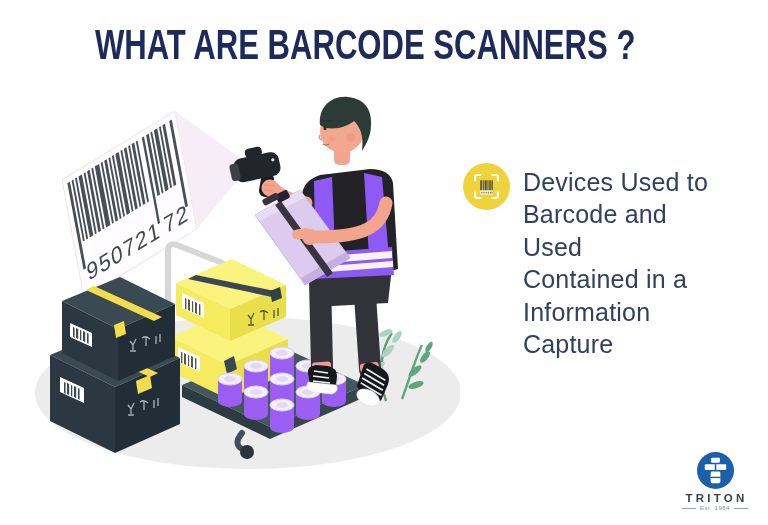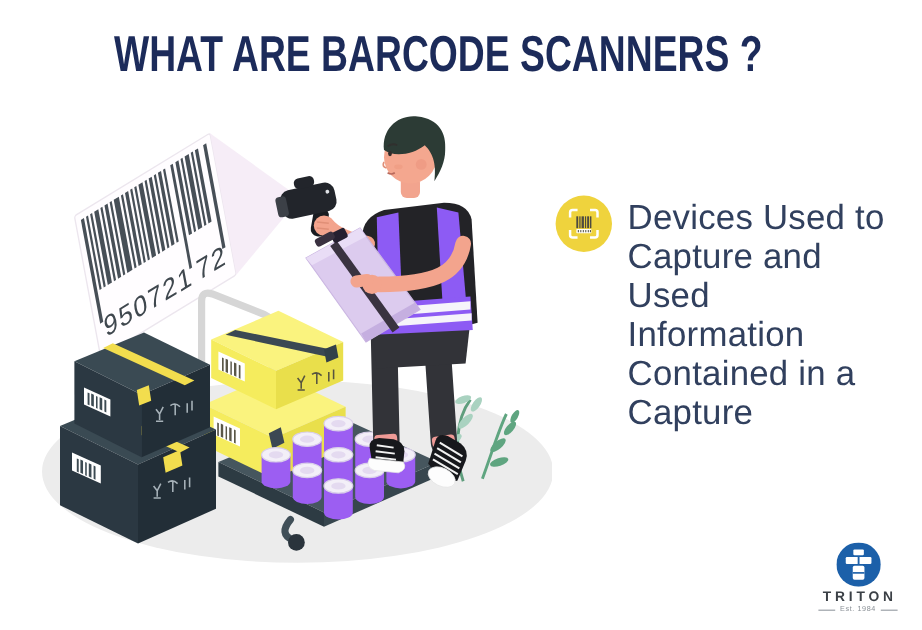--- a/index.html
+++ b/index.html
@@ -12,21 +12,21 @@
          color:#1c2b5a;letter-spacing:0px;transform:scaleX(0.74);transform-origin:center;
          white-space:nowrap;}
 
   
   .illus{position:absolute;left:20px;top:85px;width:440px;height:390px;}
 
   
   .def-icon{position:absolute;left:463px;top:163px;width:47px;height:47px;border-radius:50%;
             background:#efd33d;display:flex;align-items:center;justify-content:center;}
   .def-text{position:absolute;left:523px;top:166px;width:215px;color:#31405e;
-            font-size:29px;line-height:32.4px;font-weight:500;letter-spacing:0.2px;}
+            font-size:25px;line-height:32.4px;font-weight:500;letter-spacing:0.2px;}
 
   
   .logo{position:absolute;left:657px;top:452px;width:116px;text-align:center;}
   .logo-circle{width:37px;height:37px;margin:0 auto;}
   .logo-name{margin-top:3px;font-size:11.5px;font-weight:bold;letter-spacing:3.2px;
              padding-left:3px;color:#3b4046;}
   .logo-est{margin-top:1px;display:flex;align-items:center;justify-content:center;gap:4px;
             color:#8a9096;font-size:6px;letter-spacing:0.5px;}
   .logo-est .dash{width:14px;height:1px;background:#9ba1a7;}
 </style>
@@ -329,24 +329,24 @@
         <rect x="12.2" y="18" width="0.8" height="1.8"></rect>
         <rect x="14.2" y="18" width="0.8" height="1.8"></rect>
         <rect x="16.2" y="18" width="0.8" height="1.8"></rect>
         <rect x="17.9" y="18" width="0.8" height="1.8"></rect>
       </g>
     </svg>
   </div>
 
   <div class="def-text">
     <div>Devices Used to</div>
-    <div>Capture and</div>
+    <div>Barcode and</div>
     <div>Used</div>
+    <div>Contained in a</div>
     <div>Information</div>
-    <div>Contained in a</div>
     <div>Capture</div>
   </div>
 
   <div class="logo">
     <div class="logo-circle">
       <svg width="37" height="37" viewBox="0 0 38 38">
         <circle cx="19" cy="19" r="19" fill="#1c60a9"></circle>
         <g fill="#ffffff">
           <rect x="14.5" y="6" width="9" height="5" rx="1"></rect>
           <rect x="8" y="12.5" width="22" height="6" rx="1"></rect>

